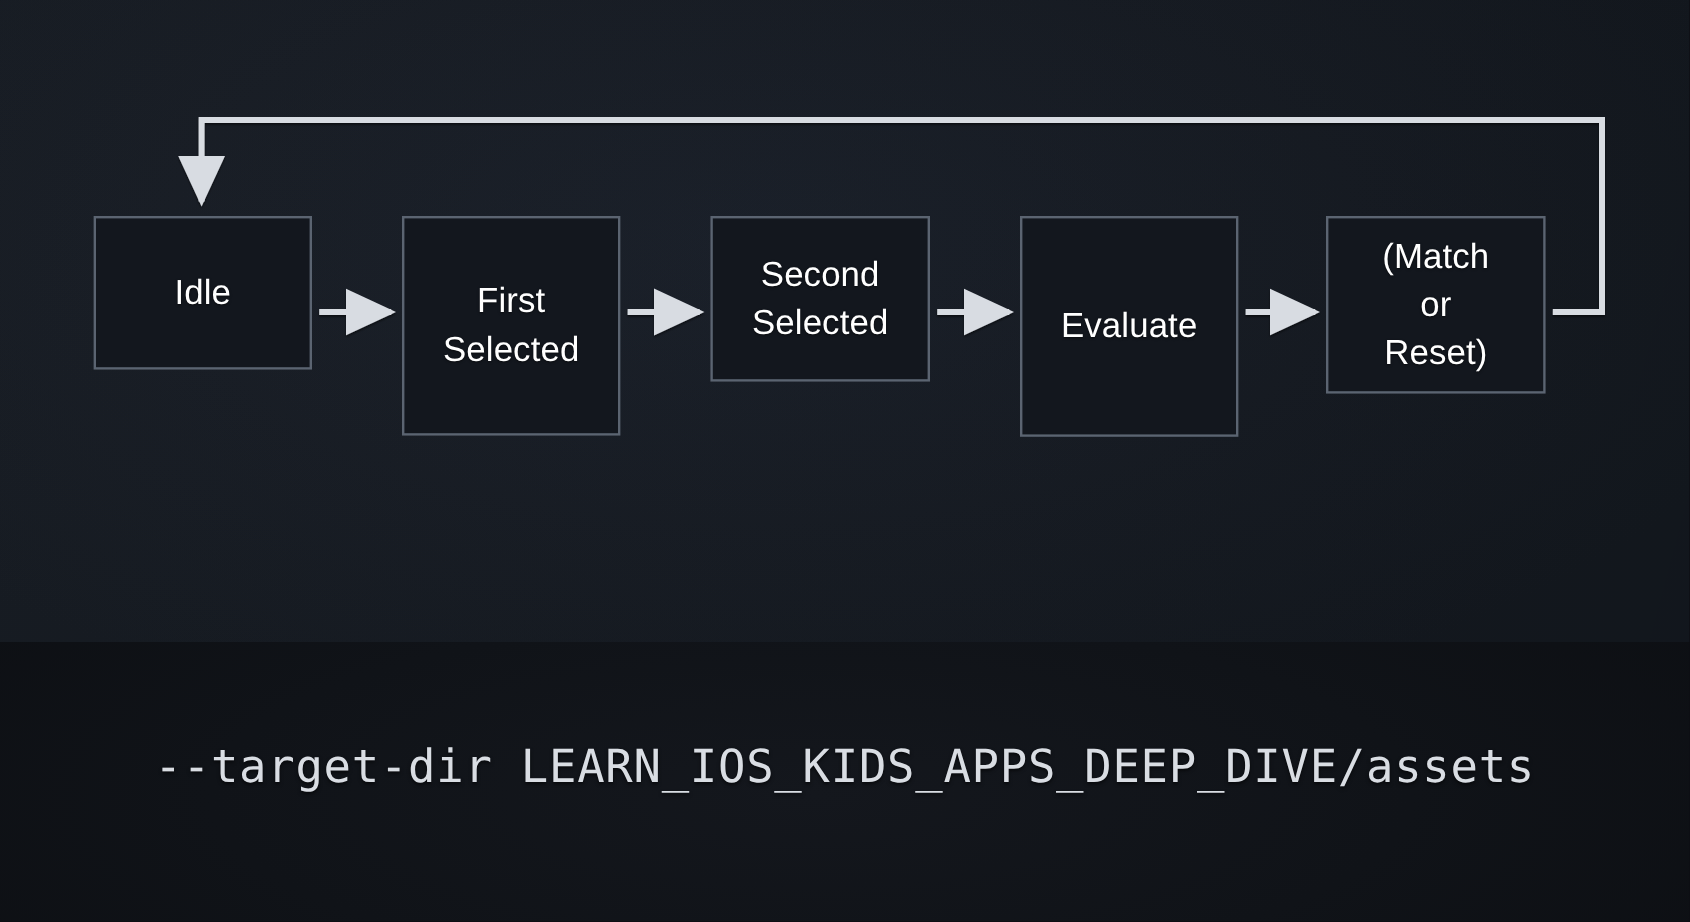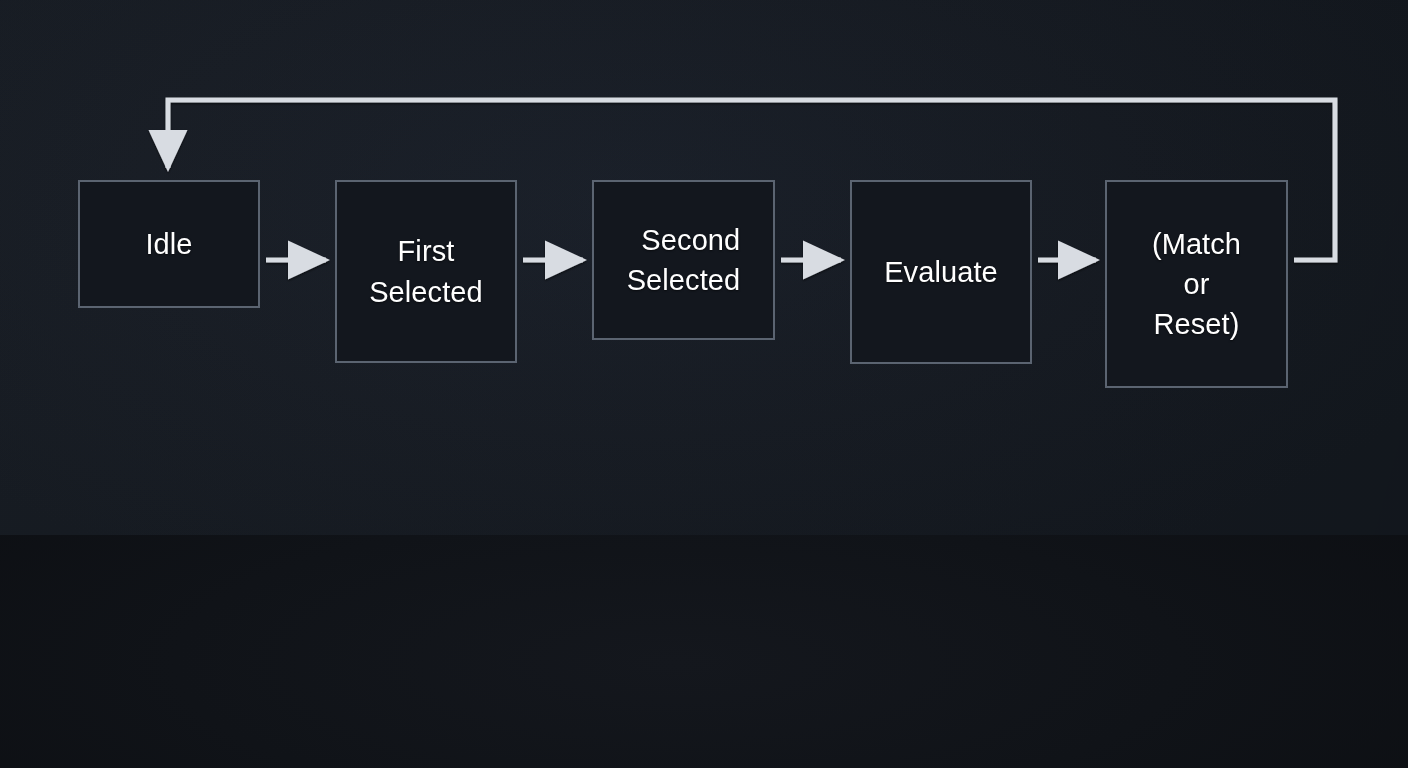--- a/index.html
+++ b/index.html
@@ -122,29 +122,30 @@
 
   <div class="state-box" style="left:78px; top:180px; width:182px; height:128px;">
     <span class="state-label">Idle</span>
   </div>
 
   <div class="state-box" style="left:335px; top:180px; width:182px; height:183px;">
     <span class="state-label">First
 Selected</span>
   </div>
 
-  <div class="state-box" style="left:592px; top:180px; width:183px; height:160px;text-align:right;">
+  <div class="state-box" style="left:592px; top:180px; width:183px; height:138px;">
     <span class="state-label">Second
 Selected</span>
   </div>
 
   <div class="state-box" style="left:850px; top:180px; width:182px; height:184px;">
     <span class="state-label">Evaluate</span>
   </div>
 
-  <div class="state-box" style="left:1105px; top:180px; width:183px; height:208px;">
+  <div class="state-box" style="left:1105px; top:180px; width:183px; height:148px;">
     <span class="state-label">(Match
 or
 Reset)</span>
   </div>
 
+  <div class="caption">--target-dir LEARN_IOS_KIDS_APPS_DEEP_DIVE/assets</div>
 
 </div>
 
 </body></html>

